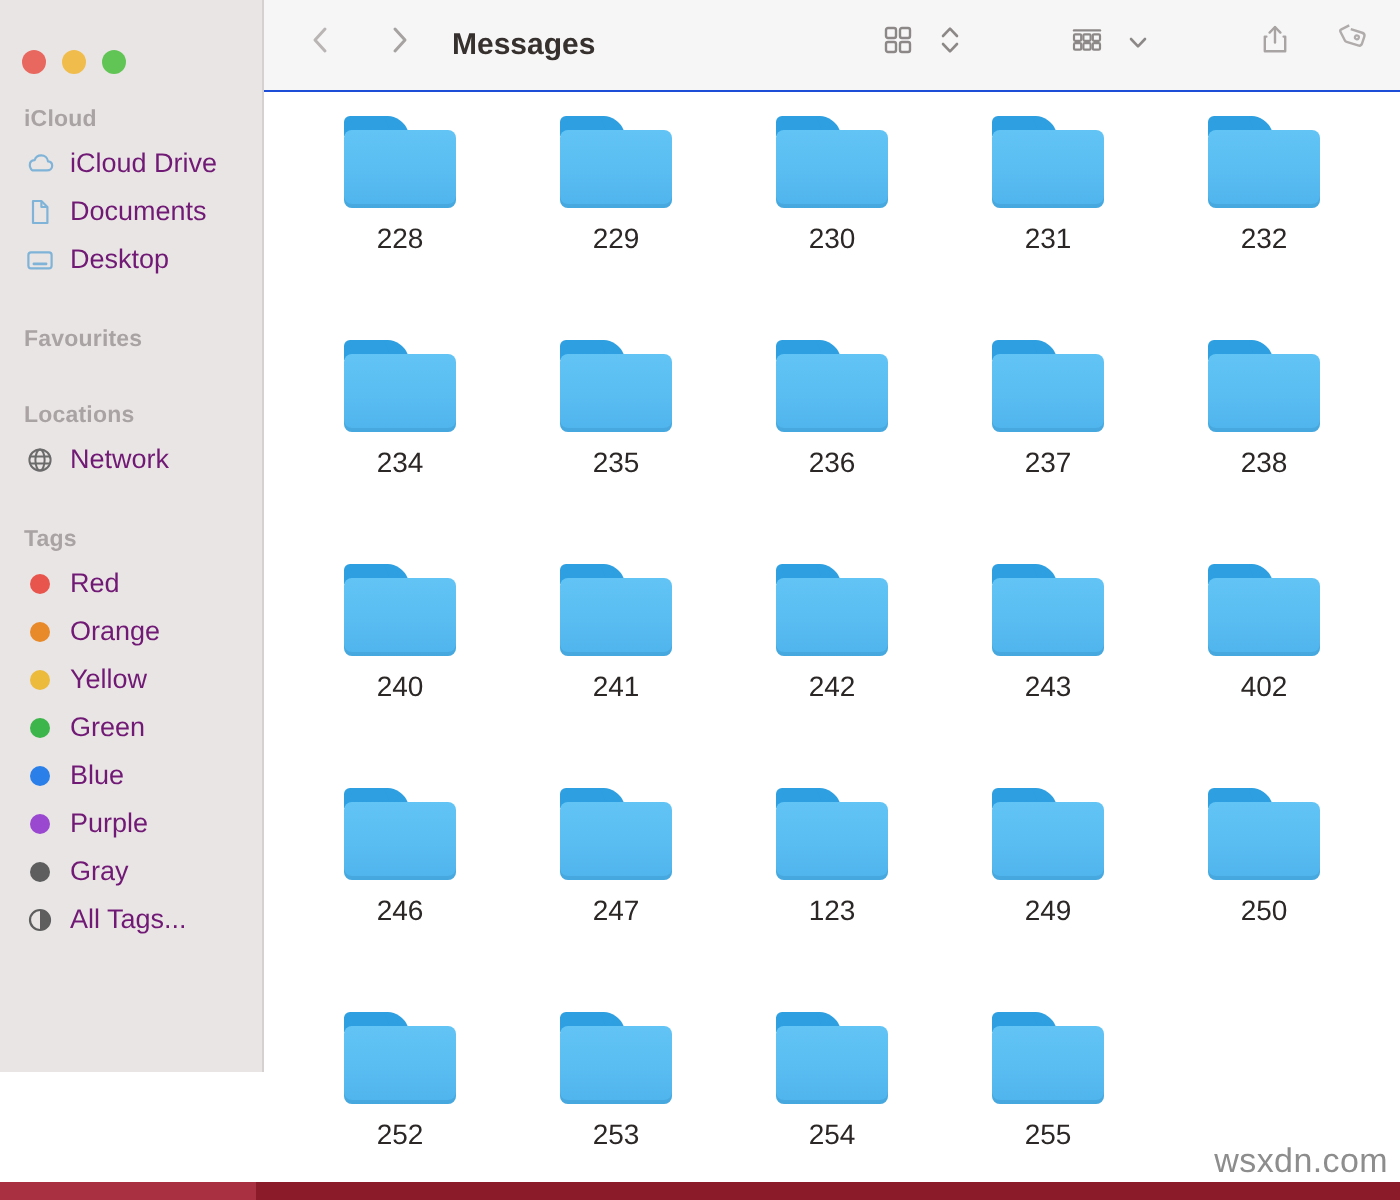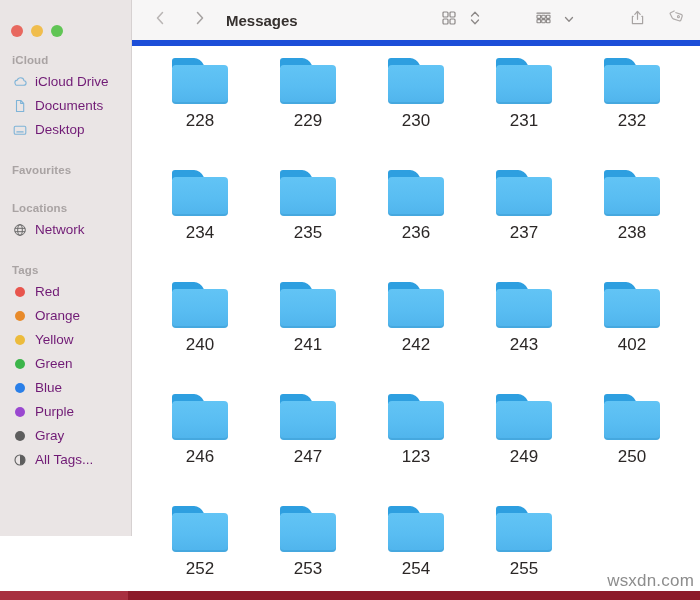--- a/index.html
+++ b/index.html
@@ -71,21 +71,21 @@
     flex: 1 1 auto;
     display: flex;
     flex-direction: column;
     background: #ffffff;
     min-width: 0;
   }
   #toolbar {
     height: 46px;
     flex: 0 0 46px;
     background: #f7f6f6;
-    border-bottom: 6px solid #1d4ed8;
+    border-bottom: 1px solid #1d4ed8;
     display: flex;
     align-items: center;
     padding: 0 14px 0 14px;
     position: relative;
   }
   .nav-btn {
     width: 28px; height: 28px;
     display: flex; align-items: center; justify-content: center;
   }
   #win-title {
@@ -150,21 +150,21 @@
   }
   .folder-ico .body {
     position: absolute;
     left: 0; top: 7px;
     width: 56px; height: 39px;
     background: linear-gradient(180deg, #62c4f5 0%, #59bdf2 55%, #4fb4ec 100%);
     border-radius: 4px;
     box-shadow: inset 0 -2px 0 rgba(40,130,185,0.25);
   }
   .file-label {
-    font-size: 17px;
+    font-size: 14px;
     color: #2b2726;
     line-height: 1;
     text-align: center;
     white-space: nowrap;
   }
 
   
   #watermark {
     position: absolute;
     right: 6px; bottom: 9px;

